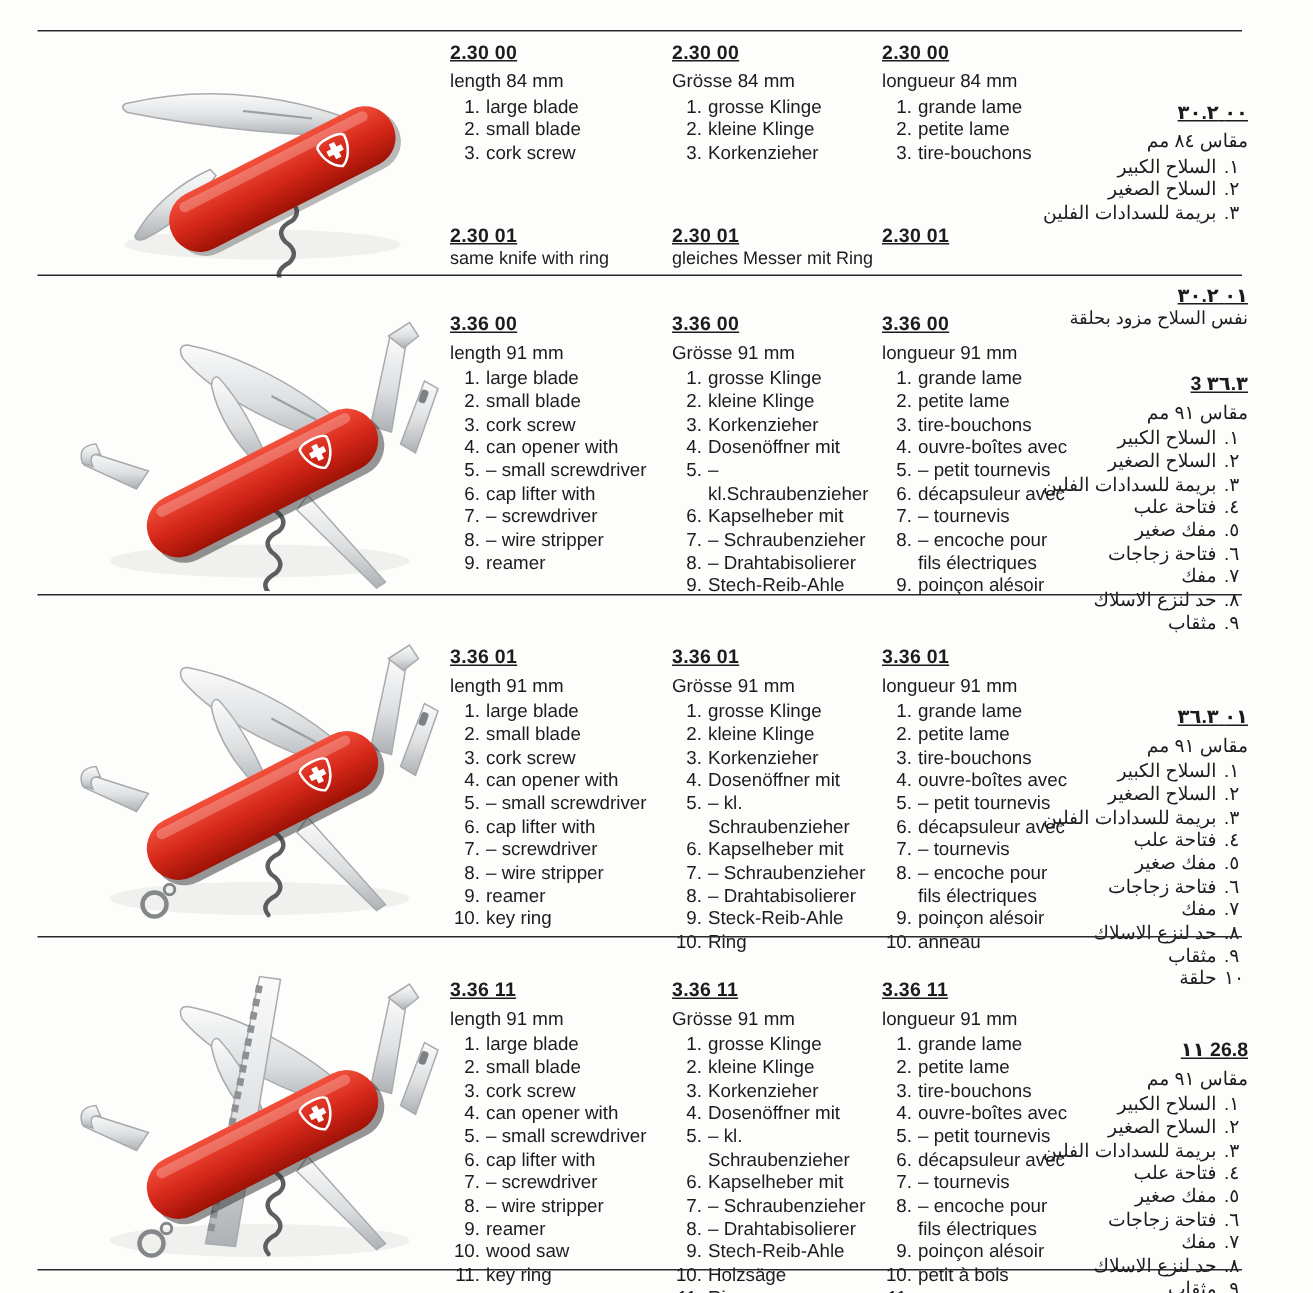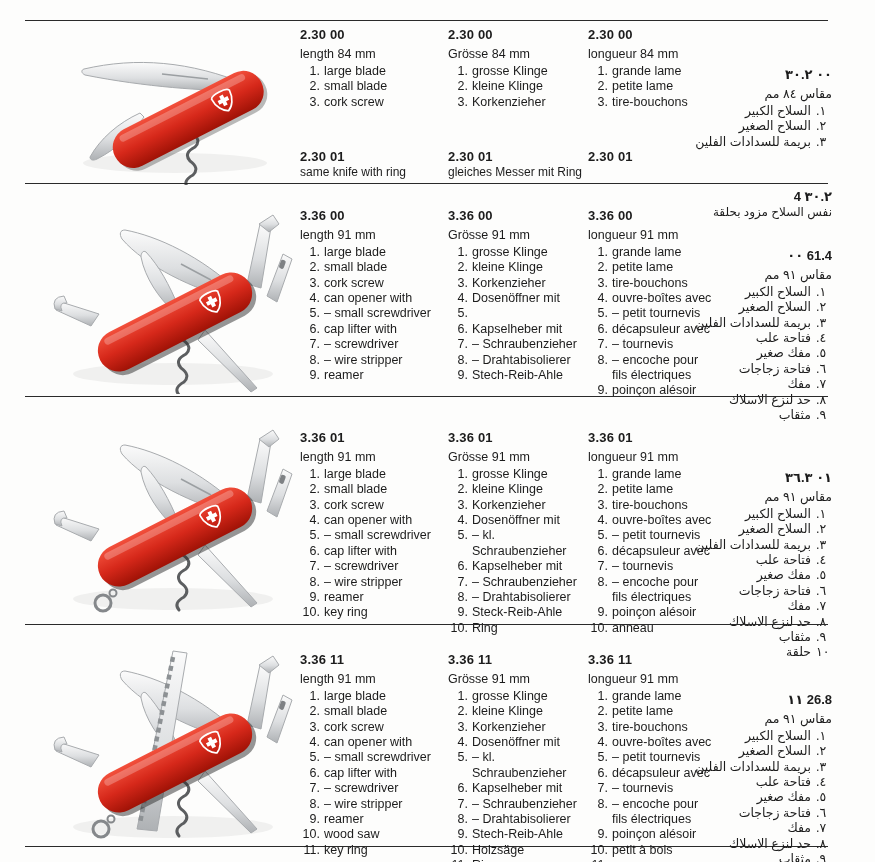--- a/index.html
+++ b/index.html
@@ -7,21 +7,21 @@
        font-family:"Liberation Sans","DejaVu Sans",sans-serif;color:#1c1c1c;}
   .page{position:absolute;inset:0;}
   .section{position:absolute;left:25px;width:803px;border-top:1.6px solid #2a2a2a;}
   .section.last{border-bottom:1.6px solid #2a2a2a;}
   .cols{position:absolute;left:0;top:0;width:100%;}
   .col{position:absolute;font-size:12.5px;line-height:15.4px;}
   .col-en{left:275px;width:148px;}
   .col-de{left:423px;width:140px;}
   .col-fr{left:563px;width:150px;}
   .col-ar{right:-4px;width:160px;direction:rtl;text-align:right;margin-top:40px;}
-  .code{font-weight:bold;font-size:13px;margin-bottom:5px;letter-spacing:.2px;}
+  .code{font-weight:bold;font-size:13px;margin-bottom:5px;letter-spacing:.2px;text-decoration:underline;}
   .ar-code{direction:ltr;unicode-bidi:isolate;}
   .len{margin-bottom:1px;}
   .speclist{margin:0;padding:0;}
   .item{display:flex;}
   .item .n{flex:0 0 20px;text-align:right;margin-right:4px;white-space:nowrap;}
   .col-ar .item .n{flex:0 0 16px;text-align:left;margin-right:0;margin-left:5px;}
   .item .t{white-space:pre-line;}
   .subrow{position:absolute;left:0;width:100%;}
   .subrow .note{font-size:12px;}
   .knife{position:absolute;}
@@ -147,21 +147,21 @@
         <div class="note">same knife with ring</div>
       </div>
       <div class="col col-de">
         <div class="code" style="margin-bottom:1px">2.30 01</div>
         <div class="note">gleiches Messer mit Ring</div>
       </div>
       <div class="col col-fr">
         <div class="code" style="margin-bottom:1px">2.30 01</div>
       </div>
       <div class="col col-ar" lang="ar">
-        <div class="code ar-code" style="margin-bottom:1px">4 ٣٠.٢</div>
+        <div class="code ar-code" style="margin-bottom:1px">٠١ ٣٠.٢</div>
         <div class="note">نفس السلاح مزود بحلقة</div>
       </div>
     </div>
   </div>
 
   <div class="section" style="top:183px;height:213px;">
     <svg class="knife" style="left:8px;top:8px" width="265" height="202" viewBox="0 0 265 202">
       <ellipse cx="140" cy="182" rx="100" ry="11" fill="#000" opacity="0.05"></ellipse>
       <path d="M 206 100 C 168 64 124 44 92 38 C 87 38 86 42 89 47 C 112 74 162 98 200 107 Z" fill="url(#gSteel)" stroke="#a8abae" stroke-width="1"></path>
       <line x1="148" y1="72" x2="178" y2="88" stroke="#9b9fa2" stroke-width="1.5"></line>
@@ -244,20 +244,21 @@
             <div class="item">
               <span class="n">3.</span>
               <span class="t">Korkenzieher</span>
             </div>
             <div class="item">
               <span class="n">4.</span>
               <span class="t">Dosenöffner mit</span>
             </div>
             <div class="item">
               <span class="n">5.</span>
+              <span class="t">– kl.Schraubenzieher</span>
             </div>
             <div class="item">
               <span class="n">6.</span>
               <span class="t">Kapselheber mit</span>
             </div>
             <div class="item">
               <span class="n">7.</span>
               <span class="t">– Schraubenzieher</span>
             </div>
             <div class="item">
@@ -308,21 +309,21 @@
               <span class="t">– encoche pour
 fils électriques</span>
             </div>
             <div class="item">
               <span class="n">9.</span>
               <span class="t">poinçon alésoir</span>
             </div>
           </div>
       </div>
       <div class="col col-ar" lang="ar">
-        <div class="code ar-code">٠٠ 61.4</div>
+        <div class="code ar-code">3 ٣٦.٣</div>
         <div class="len">مقاس ٩١ مم</div>
         <div class="speclist">
 
         <div class="item">
               <span class="n">١.</span>
               <span class="t">السلاح الكبير</span>
             </div>
             <div class="item">
               <span class="n">٢.</span>
               <span class="t">السلاح الصغير</span>

